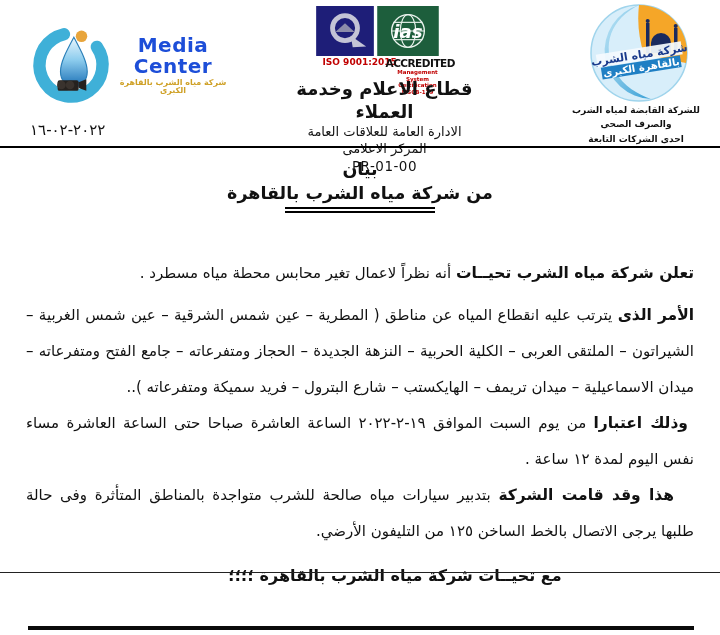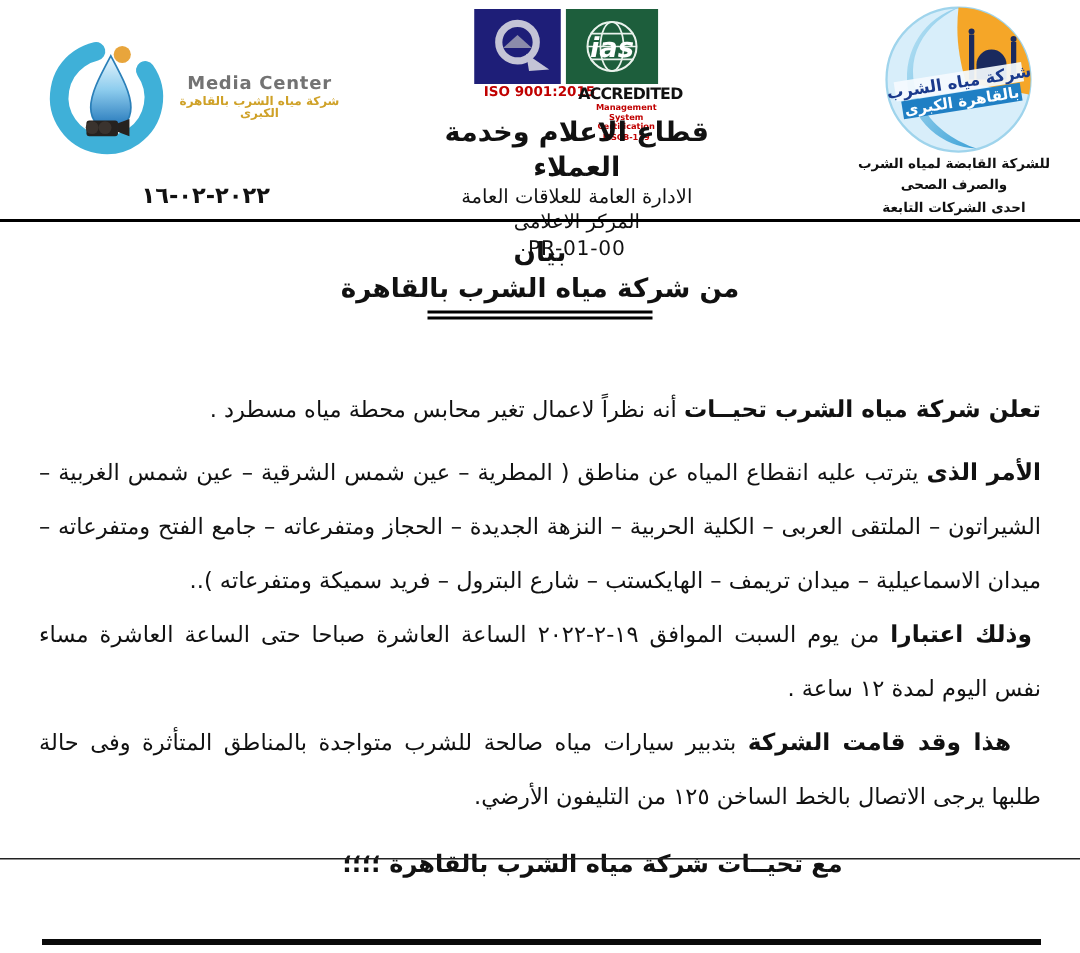--- a/index.html
+++ b/index.html
@@ -4,25 +4,25 @@
 <style>
   html,body{margin:0;padding:0;background:#fff;}
   .page{position:relative;width:720px;height:635px;background:#fff;overflow:hidden;
         font-family:"DejaVu Sans",sans-serif;color:#111;}
 
   
   .media-logo{position:absolute;left:28px;top:22px;width:200px;display:flex;align-items:center;gap:4px;}
   .media-logo svg{flex:0 0 auto;}
   .media-logo-text{text-align:center;line-height:1.05;}
   .media-ar{color:#d9a520;font-weight:bold;font-size:17px;direction:rtl;}
-  .media-en{color:#737373;font-size:12px;font-weight:bold;letter-spacing:.5px;}
+  .media-en{color:#1d4ed8;font-size:20px;font-weight:bold;letter-spacing:.5px;}
   .media-sub{color:#cfa127;font-size:8px;font-weight:bold;direction:rtl;margin-top:2px;}
 
-  .doc-date{position:absolute;left:30px;top:121px;width:150px;text-align:right;
-            font-size:15px;font-weight:bold;letter-spacing:3px;direction:ltr;}
+  .doc-date{position:absolute;left:30px;top:121px;width:150px;text-align:left;
+            font-size:15px;font-weight:normal;letter-spacing:3px;direction:ltr;}
 
   .cert{position:absolute;left:316px;top:6px;width:140px;text-align:center;}
   .cert-squares{display:flex;gap:3px;}
   .cert-labels{display:flex;justify-content:center;gap:3px;margin-top:1px;}
   .iso-label{width:60px;color:#c00000;font-weight:bold;font-size:9px;white-space:nowrap;}
   .acc-wrap{width:64px;}
   .acc-label{font-weight:bold;font-size:10.5px;letter-spacing:-.5px;color:#111;}
   .acc-sub{color:#c00000;font-size:5.5px;font-weight:bold;line-height:1.2;}
 
   .dept{position:absolute;left:272px;top:77px;width:225px;text-align:center;direction:rtl;line-height:1.3;}

